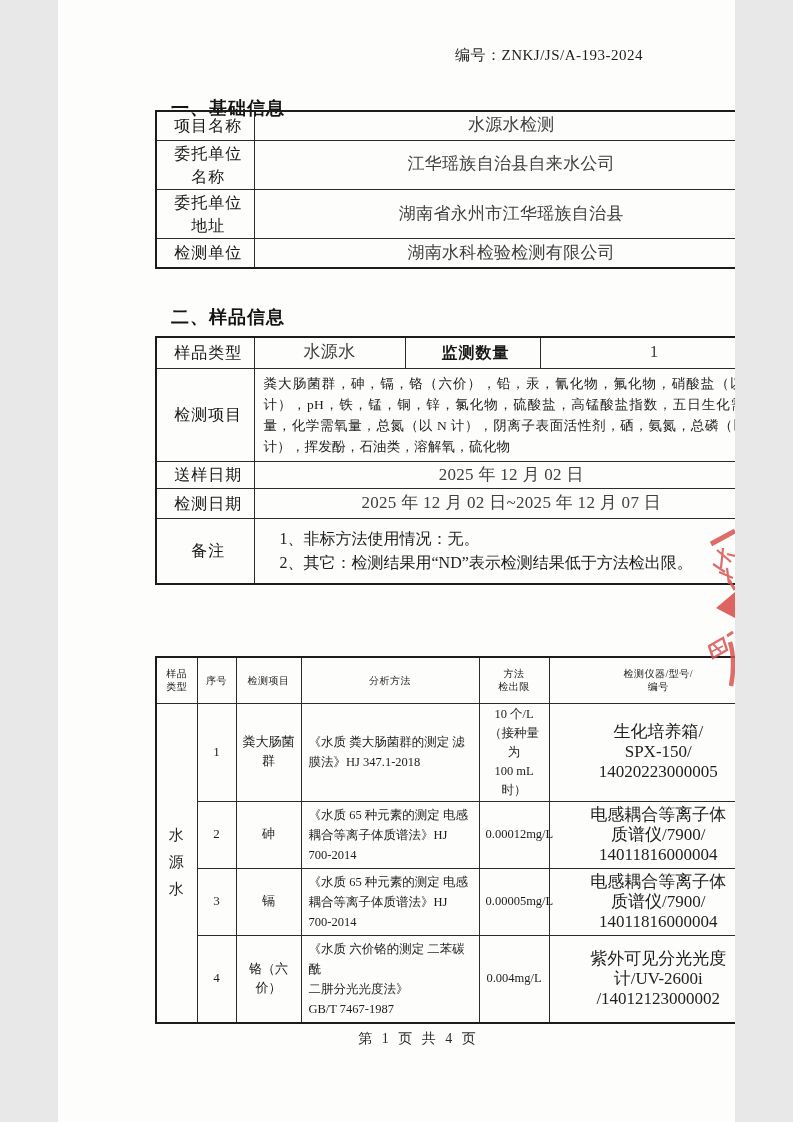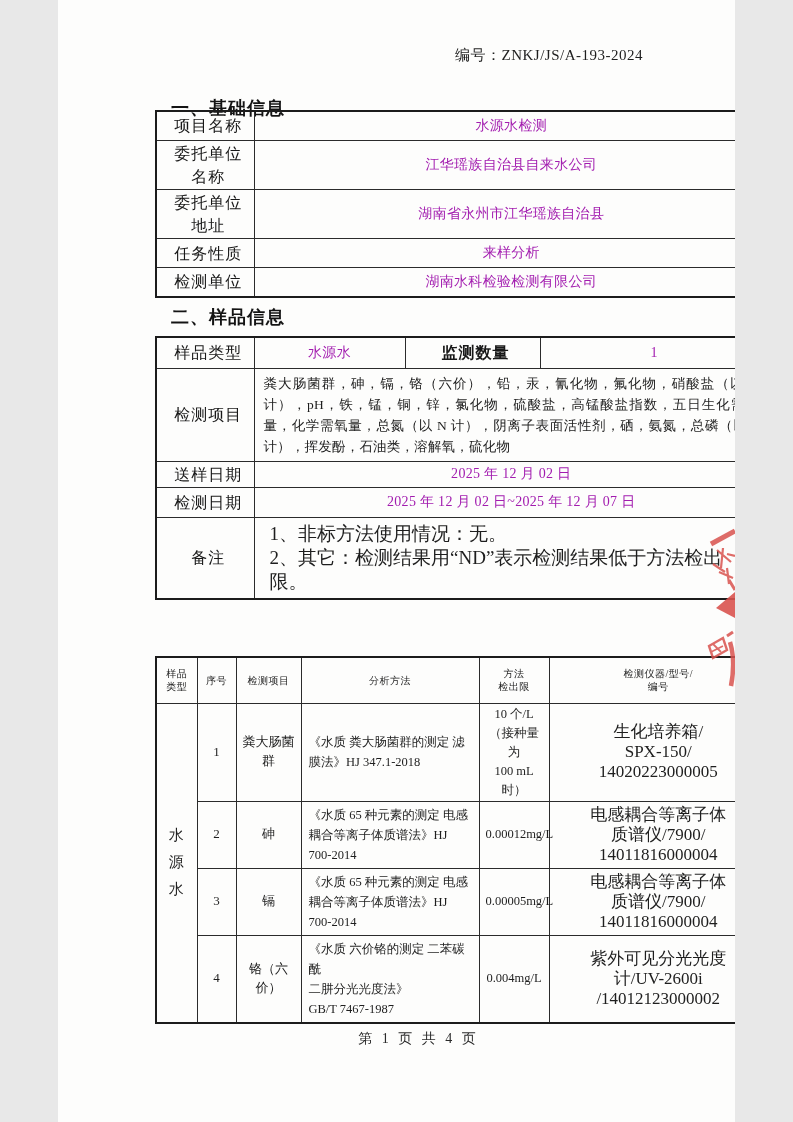--- a/index.html
+++ b/index.html
@@ -37,28 +37,28 @@
   td,th{
     border:1px solid #2b2b2b;
     padding:1px 6px;
     text-align:center;vertical-align:middle;
     font-weight:normal;
     white-space:pre-line;
     line-height:1.45;
   }
   table{border:2px solid #1c1c1c;}
   .lbl{font-size:16px;letter-spacing:1px;color:#181818;padding-left:12px;}
-  .val{font-size:14px;letter-spacing:.3px;color:#a21caf;}
+  .val{font-size:17px;letter-spacing:.3px;color:#404040;}
   .bold{font-weight:bold;}
   .left{text-align:left;}
   .items-cell{
     font-size:13.5px;line-height:21px;text-align:justify;
     padding:4px 9px;letter-spacing:.2px;
   }
-  .remark-cell{font-size:19px;line-height:24px;padding:4px 15px;}
+  .remark-cell{font-size:16px;line-height:24px;padding:4px 25px;}
   #table-method td{font-size:13px;}
   #table-method .hdr{font-size:10px;letter-spacing:.5px;line-height:1.35;}
   #table-method .mth{font-size:12.5px;text-align:left;line-height:20px;padding:3px 7px;letter-spacing:0;}
   #table-method .lim{font-size:12.5px;line-height:19px;letter-spacing:0;}
   #table-method .ins{font-size:17px;line-height:20px;letter-spacing:0;}
   #table-method .stype{font-size:15px;letter-spacing:1px;line-height:1.8;}
   .footer{
     position:absolute;top:1030px;left:0;width:100%;
     text-align:center;font-size:14px;letter-spacing:3px;color:#2a2a2a;padding-left:22px;
   }
@@ -86,24 +86,20 @@
       <td class="lbl">项目名称</td>
       <td class="val">水源水检测</td>
     </tr>
     <tr style="height:29px">
       <td class="lbl">委托单位名称</td>
       <td class="val">江华瑶族自治县自来水公司</td>
     </tr>
     <tr style="height:29px">
       <td class="lbl">委托单位地址</td>
       <td class="val">湖南省永州市江华瑶族自治县</td>
-    </tr>
-    <tr style="height:29px">
-      <td class="lbl">任务性质</td>
-      <td class="val">来样分析</td>
     </tr>
     <tr style="height:29px">
       <td class="lbl">检测单位</td>
       <td class="val">湖南水科检验检测有限公司</td>
     </tr>
   </tbody>
     </table>
 
   <div class="sec-title" id="title-sample">二、样品信息</div>
 

